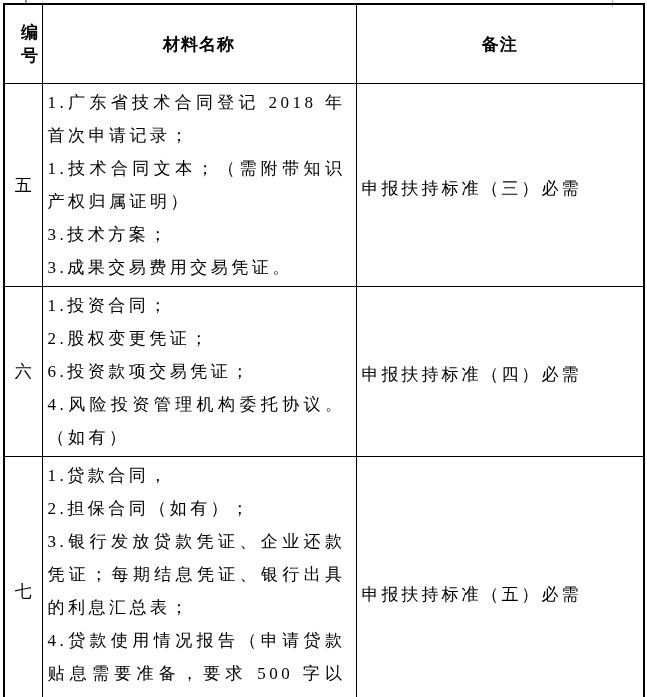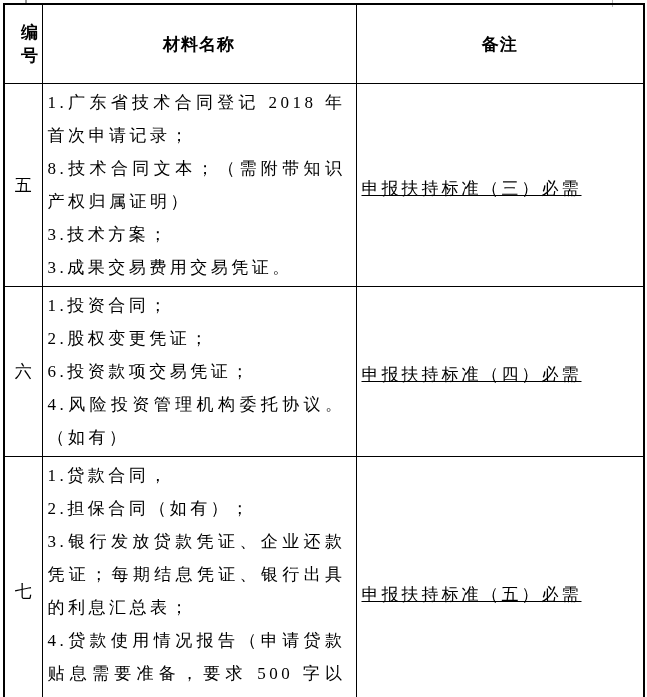--- a/index.html
+++ b/index.html
@@ -60,21 +60,20 @@
     text-justify: inter-character;
     word-break: normal;
   }
   td.col-remark {
     font-size: 17px;
     vertical-align: middle;
     text-align: left;
     letter-spacing: 3px;
     padding: 7px 4px 0 5px;
     line-height: 26px;
-    text-decoration: underline;
   }
   .stray-mark {
     position: absolute;
     background: #9a9a9a;
   }
   #stray-mark-left  { left: 25px;  top: 0; width: 2px; height: 5px; }
   #stray-mark-right { left: 612px; top: 0; width: 1px; height: 7px; background: #b5b5b5; }
 </style>
 </head>
 <body>
@@ -93,21 +92,21 @@
       <th>编号</th>
       <th>材料名称</th>
       <th>备注</th>
     </tr>
   </thead>
   <tbody>
       <tr style="height: 198px;">
         <td class="col-num">五</td>
         <td class="col-materials">
           <p>1.广东省技术合同登记 2018 年首次申请记录；</p>
-          <p>8.技术合同文本；（需附带知识产权归属证明）</p>
+          <p>1.技术合同文本；（需附带知识产权归属证明）</p>
           <p>3.技术方案；</p>
           <p>3.成果交易费用交易凭证。</p>
         </td>
         <td class="col-remark">申报扶持标准（三）必需</td>
       </tr>
       <tr style="height: 169px;">
         <td class="col-num">六</td>
         <td class="col-materials">
           <p>1.投资合同；</p>
           <p>2.股权变更凭证；</p>

